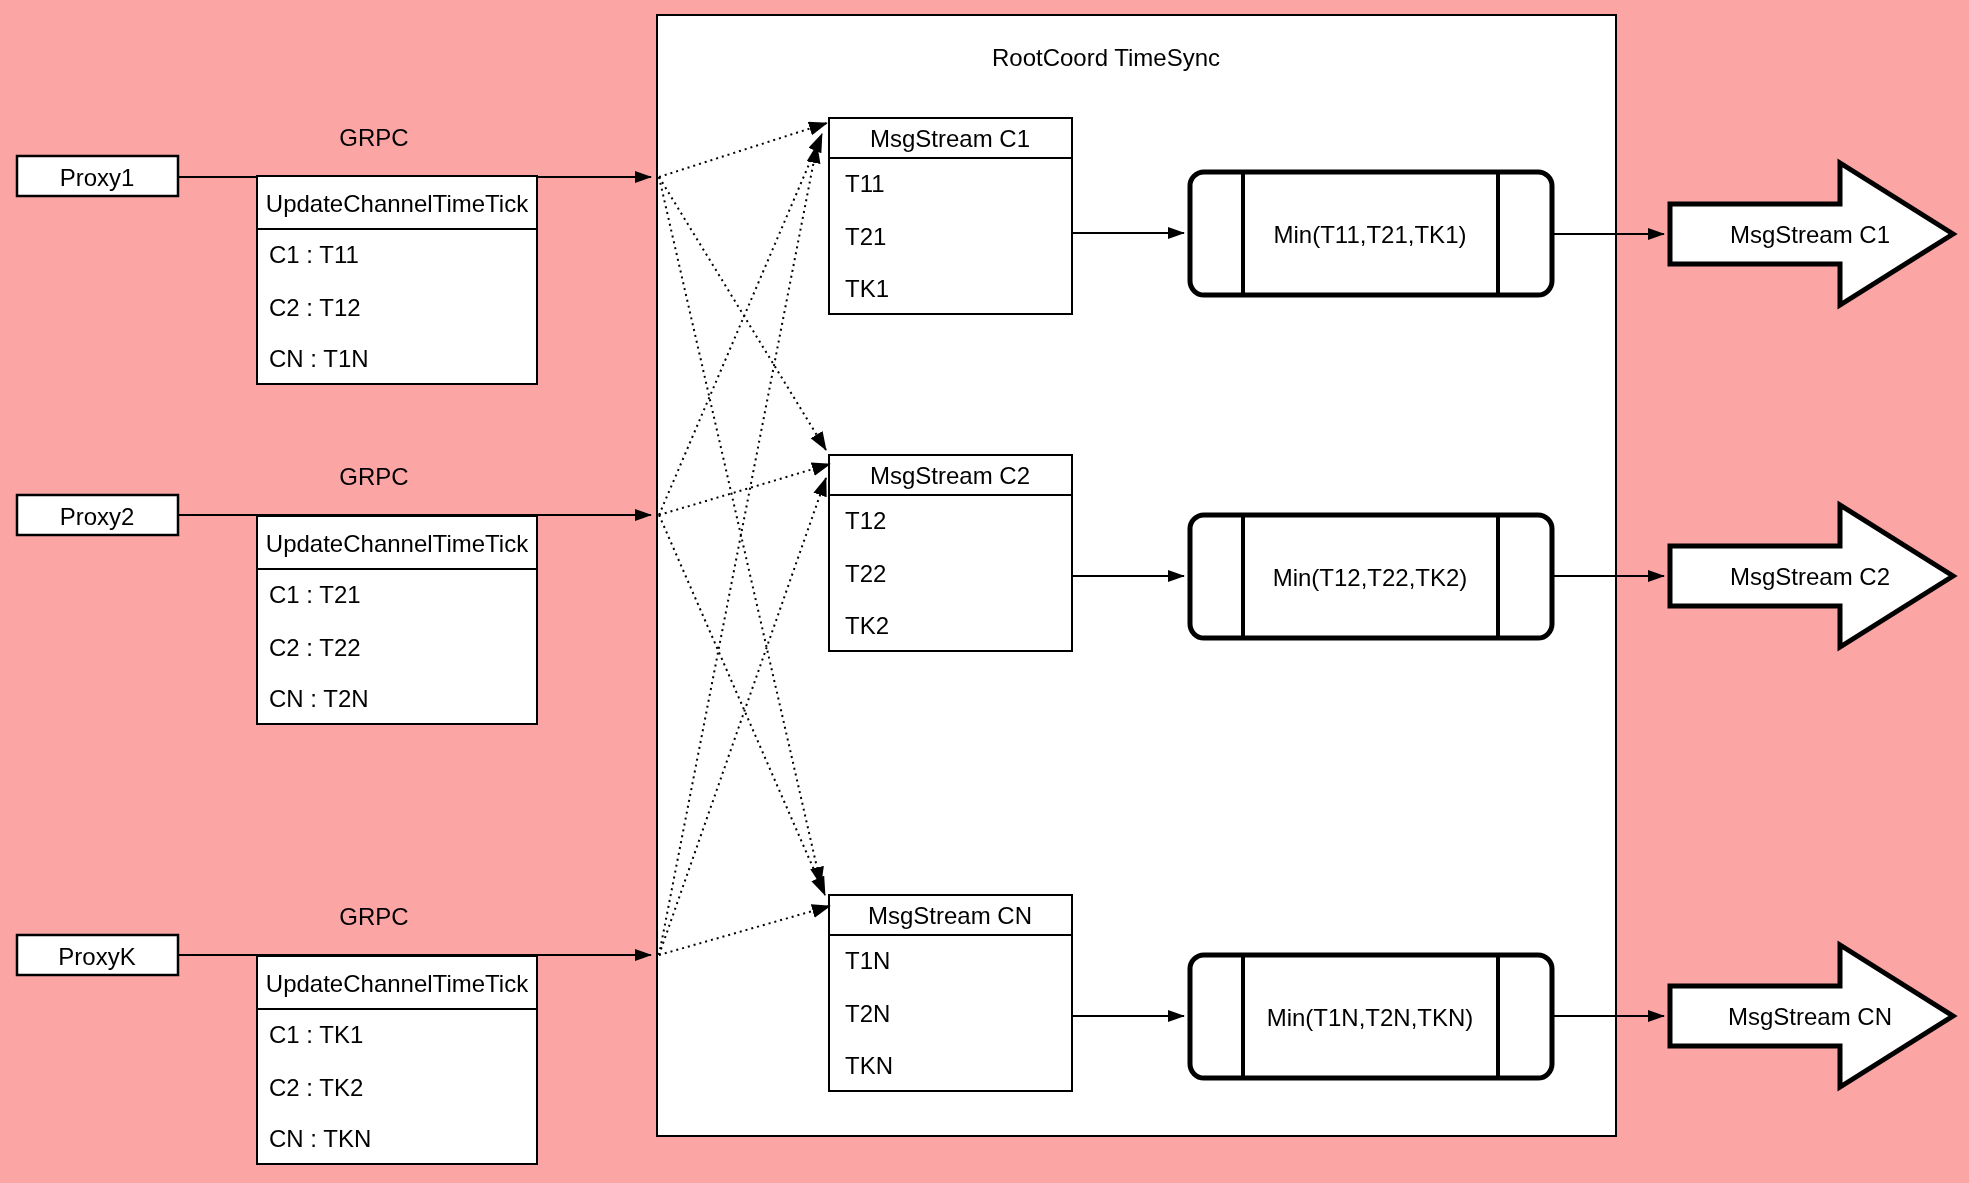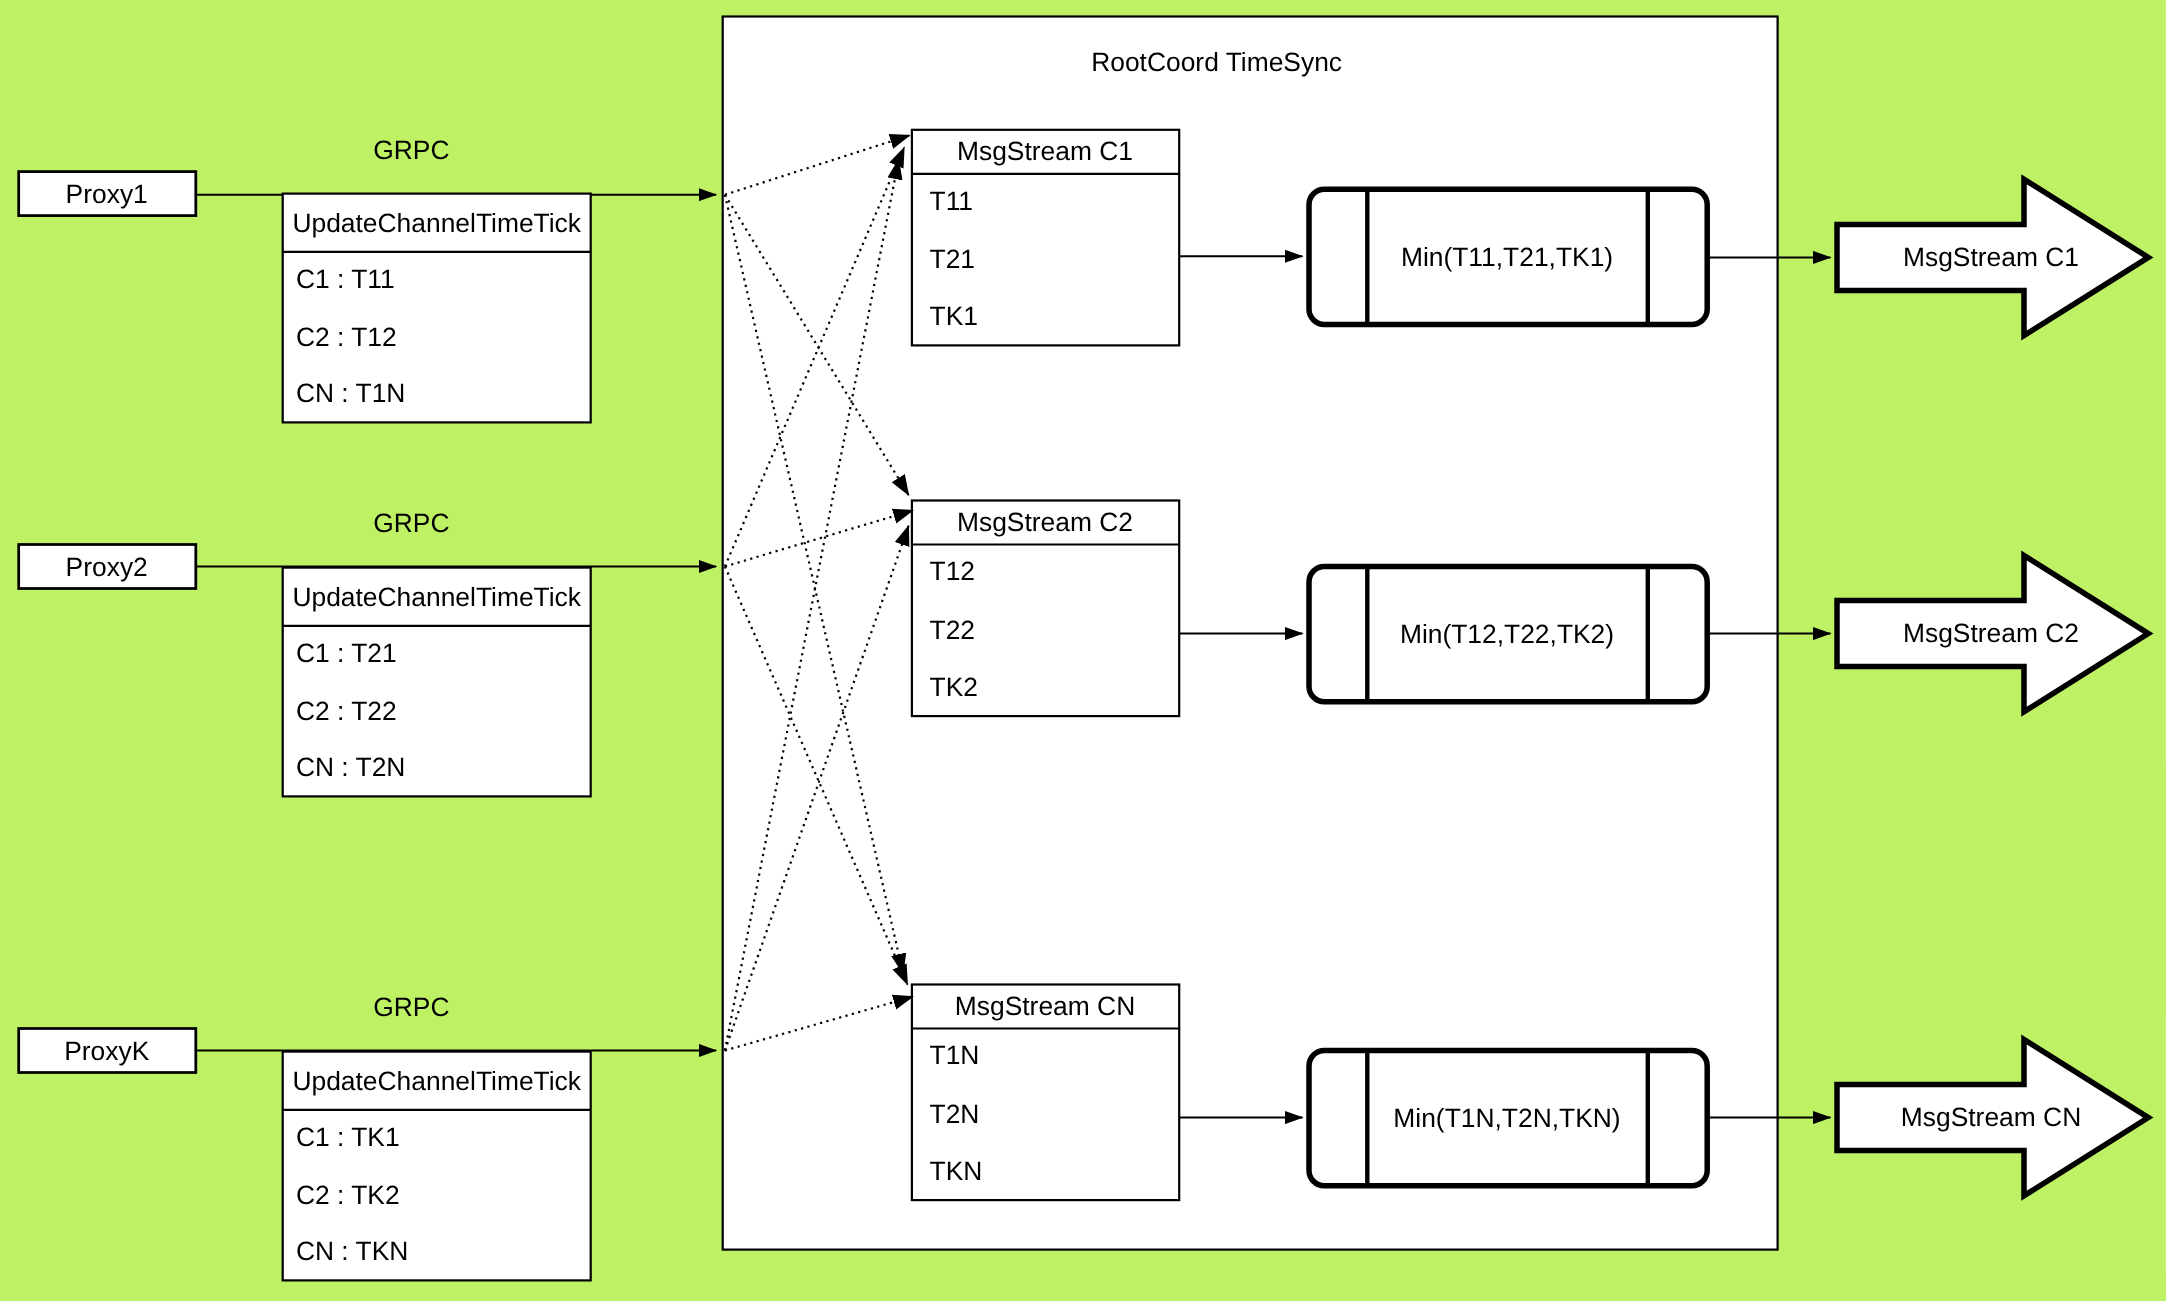--- a/index.html
+++ b/index.html
@@ -1,19 +1,19 @@
 <!DOCTYPE html>
 <html><head>
 <meta charset="utf-8">
 <style>
   html, body { margin: 0; padding: 0; background: #ffffff; }
   #stage {
     position: relative;
     width: 1969px; height: 1183px;
-    background: #bef264;
+    background: #fca5a5;
     font-family: "Liberation Sans", sans-serif;
   }
   svg text {
     font-family: "Liberation Sans", sans-serif;
     font-size: 24px;
     fill: #000000;
     dominant-baseline: central;
   }
   .box   { fill: #ffffff; stroke: #000000; stroke-width: 2; }
   .pbox  { fill: #ffffff; stroke: #000000; stroke-width: 2.5; }

